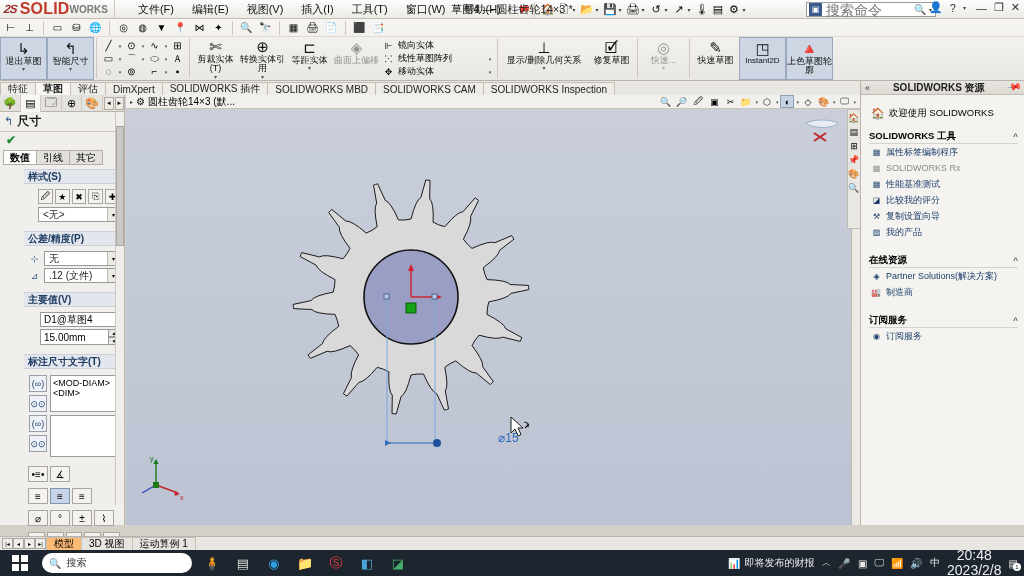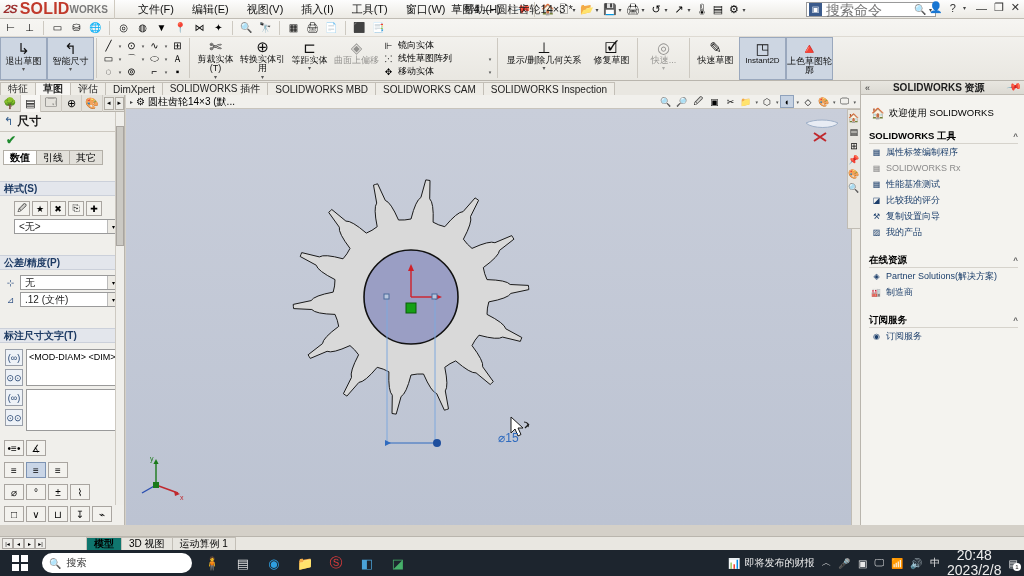--- a/index.html
+++ b/index.html
@@ -97,21 +97,21 @@
              border-bottom:1px solid #ccc8c0; }
   .pm-head .pico { font-size:11px; color:#2f5a8a; }
   .pm-head .ptitle { font-size:12px; font-weight:bold; color:#1b1b1b; }
   .pm-head .phelp { margin-left:auto; font-size:10px; color:#36568a; }
   .pm-ok { height:16px; display:flex; align-items:center; padding-left:6px; gap:7px; }
   .pm-ok .chk { color:#1f8b2f; font-size:12px; font-weight:bold; }
   .subtabs { display:flex; height:15px; margin:2px 0 0 3px; }
   .subtab { padding:0 6px; font-size:10px; display:flex; align-items:center;
             border:1px solid #b3afa7; background:#e2e0da; margin-right:-1px; }
   .subtab.active { background:#ffffff; font-weight:bold;}
-  .sect { margin-top:16px; }
+  .sect { margin-top:4px;padding-left:24px; }
   .sect-h { display:flex; align-items:center; height:15px; padding:0 4px;
             background:#e3e6ec; border-top:1px solid #cbd0da; border-bottom:1px solid #cbd0da;
             font-size:10px; font-weight:bold; color:#1d3a63; }
   .sect-h .chev { margin-left:auto; font-size:8px; color:#51688d; }
   .sect-b { padding:3px 4px; }
   .iconrow { display:flex; gap:2px; margin:2px 0 3px 10px; }
   .ibtn { width:16px; height:15px; border:1px solid #a9a5a0; background:#f3f2ee;
           display:flex; align-items:center; justify-content:center; font-size:9px; }
   .combo { height:15px; border:1px solid #9a9a9a; background:#fff; display:flex; align-items:center;
            font-size:10px; padding-left:4px; margin:2px 0 2px 10px; }
@@ -190,21 +190,21 @@
                  font-size:8px; }
 
   
   .btabs { position:absolute; left:0; bottom:26px; width:1024px; height:14px;
            background:#e9e7e1; border-top:1px solid #b9b5ad; display:flex; align-items:center; }
   .navbtns { display:flex; gap:0; padding-left:2px;}
   .navb { width:11px; height:11px; border:1px solid #a9a5a0; background:#efeeea;
           font-size:6px; display:flex; align-items:center; justify-content:center;}
   .btab { height:13px; padding:0 7px; font-size:10px; display:flex; align-items:center;
           border:1px solid #c3bfb7; border-bottom:0; background:#e7e5df; margin-right:-1px;}
-  .btab.active { background:#0f766e; font-weight:bold;margin-left:40px;}
+  .btab.active { background:#fdba74; font-weight:normal;}
   .statusbar { position:absolute; left:0; bottom:14px; width:1024px; height:12px;
                background:#eeece6; border-top:1px solid #cdc9c1; display:flex; align-items:center;
                font-size:9.5px; color:#222; }
   .sb-left { padding-left:3px; }
   .sb-right { margin-left:auto; display:flex; align-items:center; gap:9px; padding-right:6px;}
   .sb-sep { width:1px; height:10px; background:#c4c0b8;}
 
   .taskbar { position:absolute; left:0; bottom:0; width:1024px; height:26px;
              background:#1d252e; display:flex; align-items:center; }
   .tb-start { width:40px; height:26px; display:flex; align-items:center; justify-content:center;
@@ -494,20 +494,36 @@
         <div class="withicon">
           <span class="mi">⊿</span>
           <div class="combo">
             <span class="cv">.12 (文件)</span>
             <span class="cbtn">▾</span>
           </div>
         </div>
       </div>
     </div>
 
+    <div class="sect">
+      <div class="sect-h">
+        <span>主要值(V)</span>
+        <span class="chev">^</span>
+      </div>
+      <div class="sect-b">
+        <div class="txtin">D1@草图4</div>
+        <div class="spin">
+          <div class="v">15.00mm</div>
+          <div class="arrows">
+            <div>▲</div>
+            <div>▼</div>
+          </div>
+        </div>
+      </div>
+    </div>
 
     <div class="sect">
       <div class="sect-h">
         <span>标注尺寸文字(T)</span>
         <span class="chev">^</span>
       </div>
       <div class="sect-b" style="padding:3px 3px">
         <div class="dimtxt">
           <div class="btncol">
             <div class="bb">(∞)</div>

